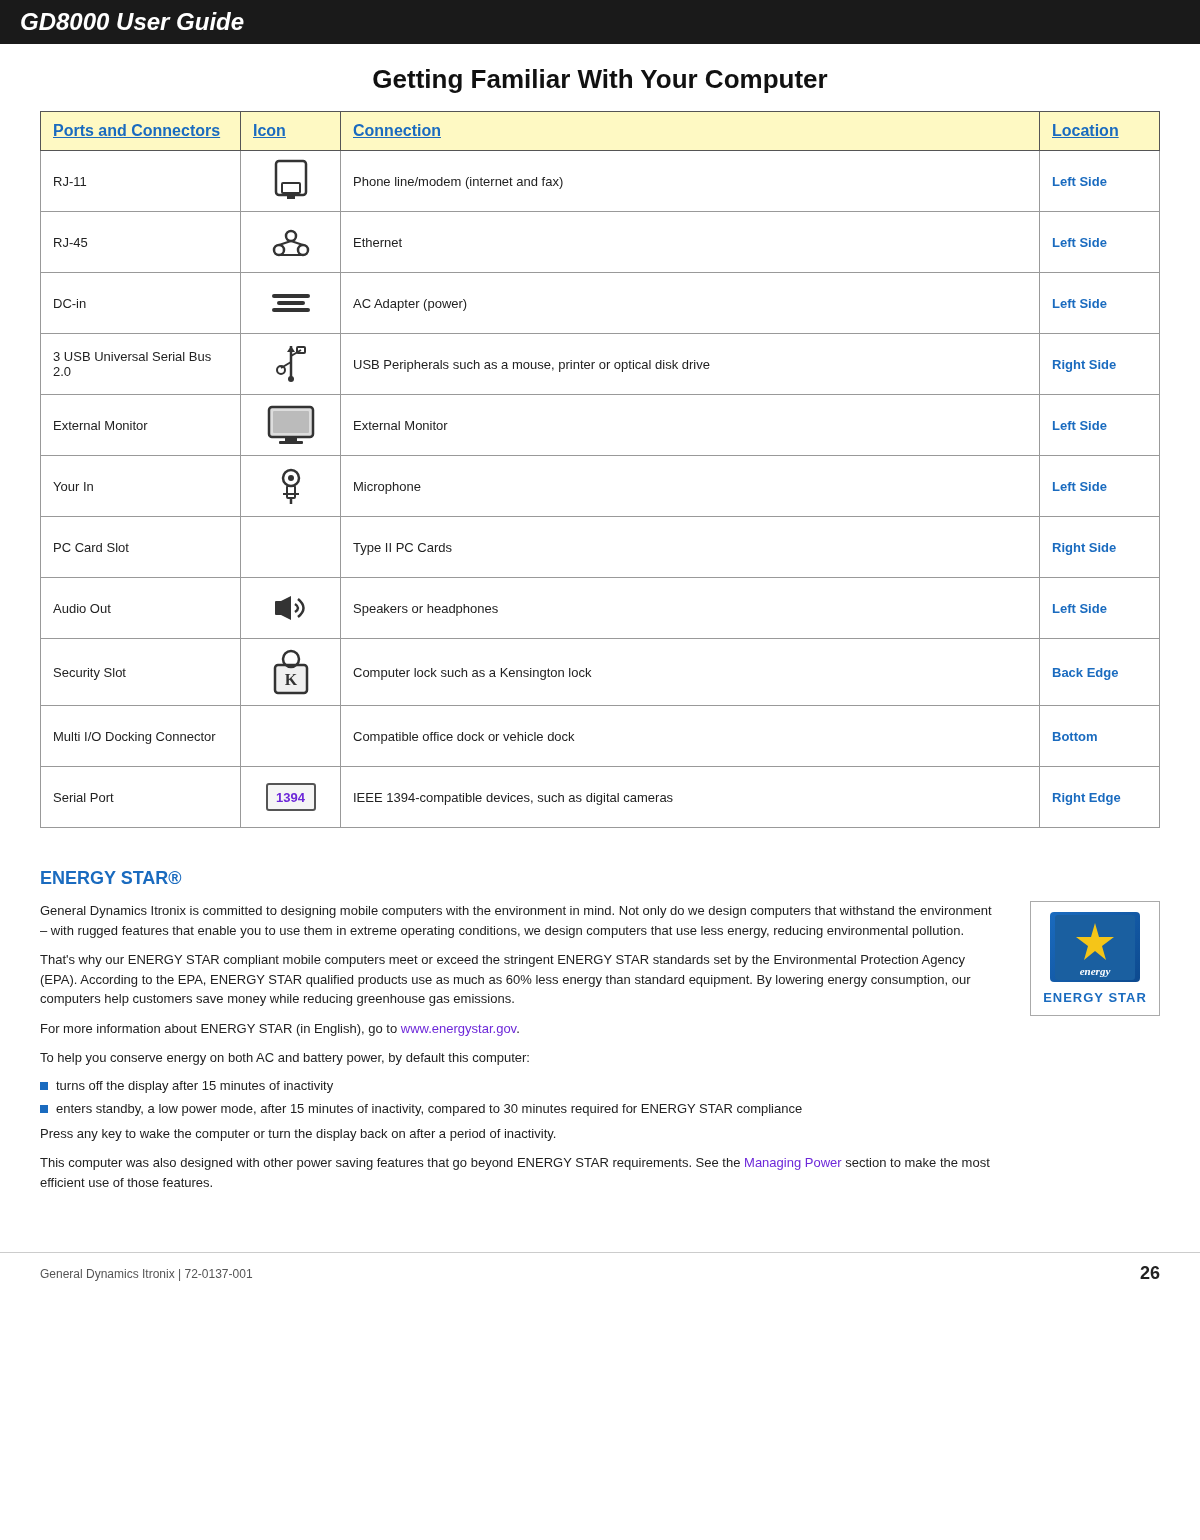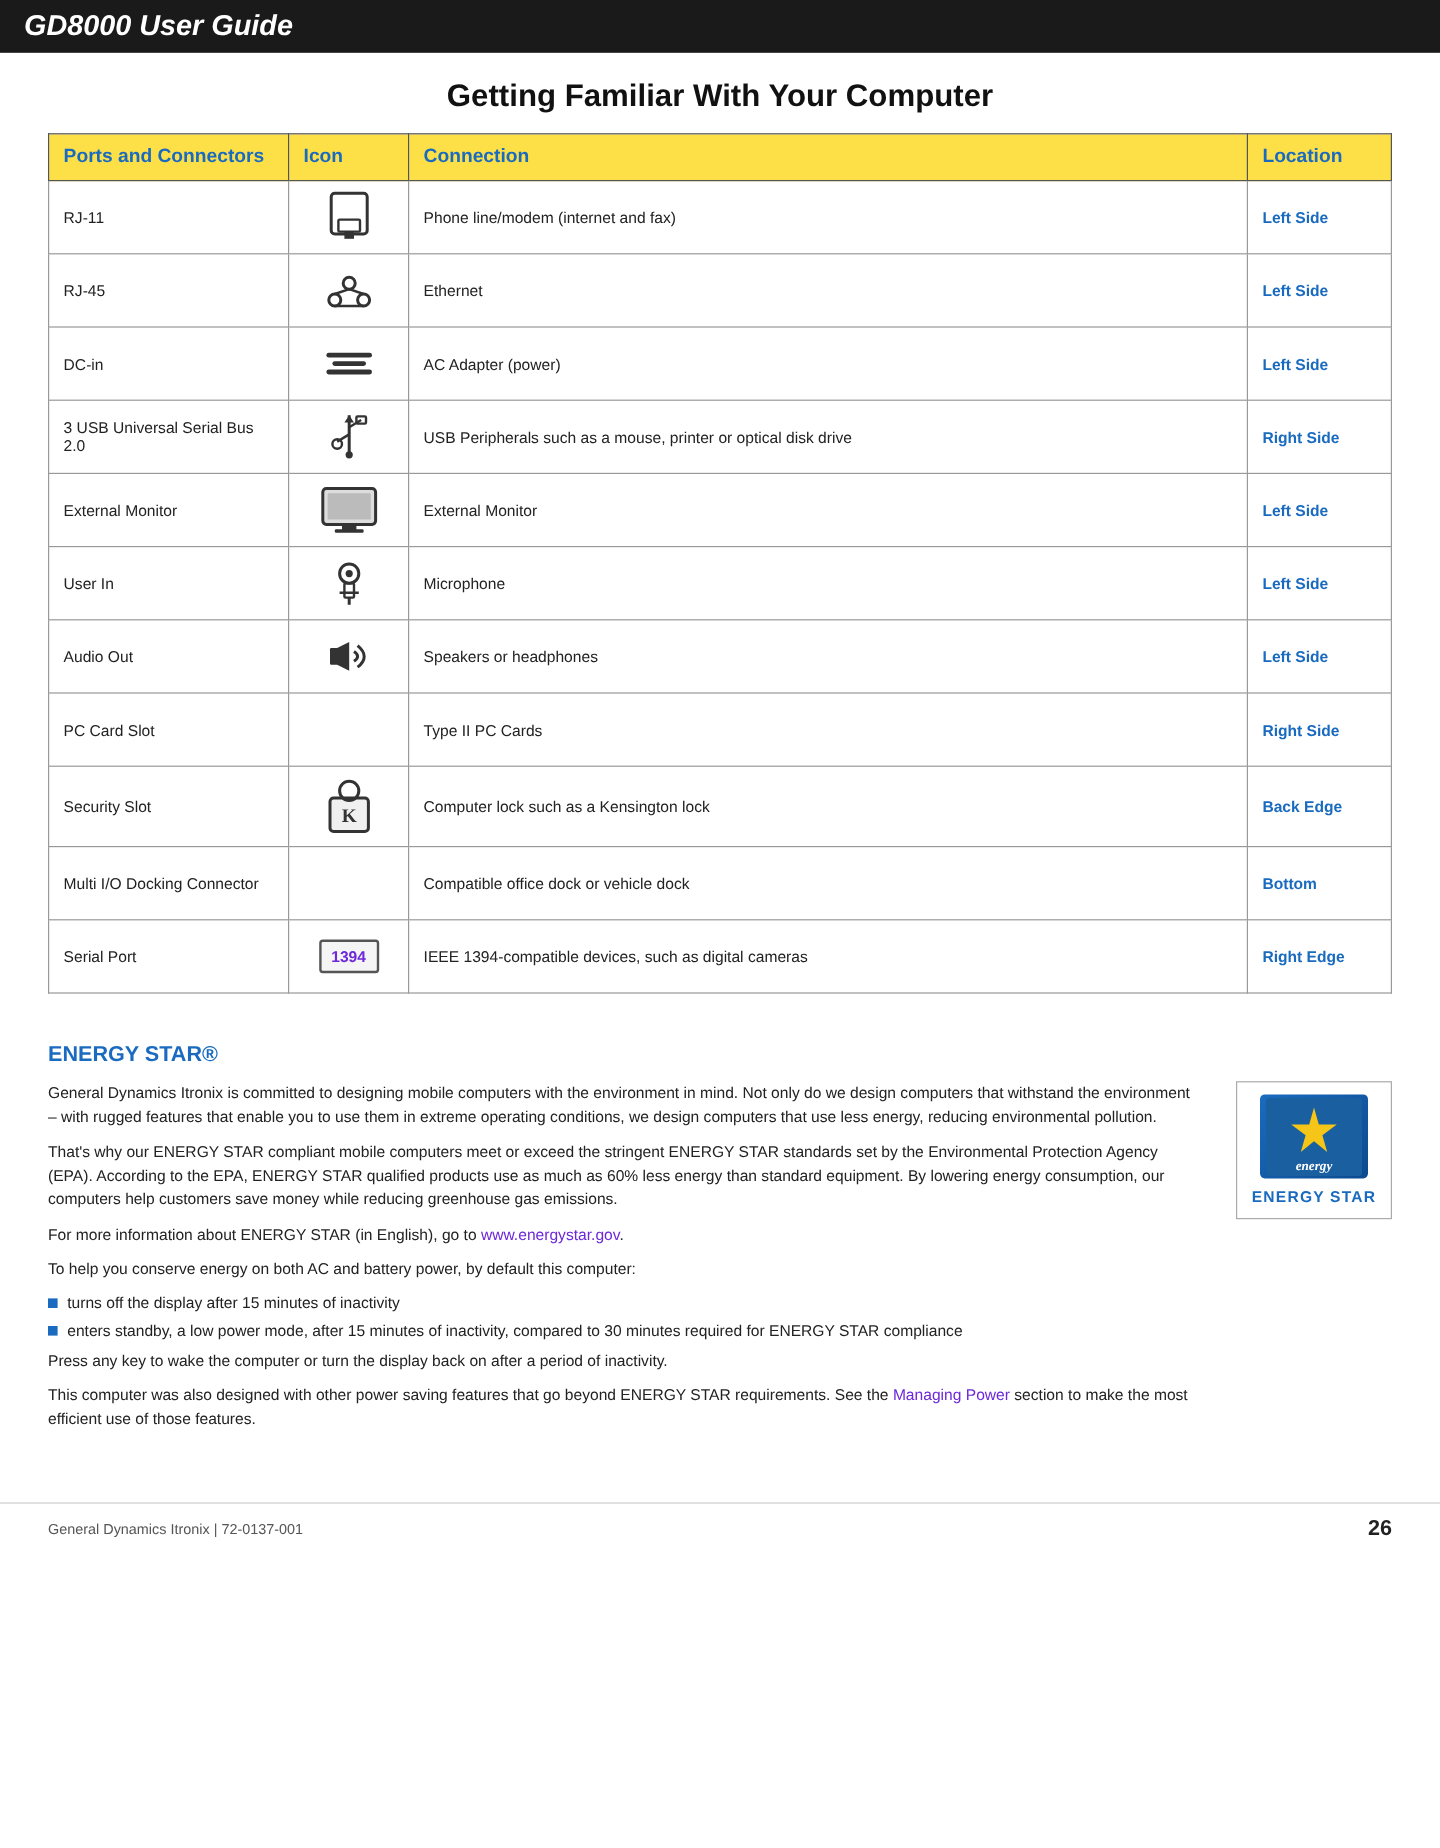--- a/index.html
+++ b/index.html
@@ -38,26 +38,27 @@
     }
 
     .connector-table {
       width: 100%;
       border-collapse: collapse;
       border: 1.5px solid #555;
       margin-bottom: 30px;
     }
 
     .connector-table th {
-      background: #fde047;
+      background: #fef9c3;
       border: 1.5px solid #555;
       padding: 10px 12px;
       font-size: 16px;
       font-weight: bold;
       text-align: left;
+      text-decoration: underline;
     }
 
     .connector-table th.col-ports { color: #1a6bbf; }
     .connector-table th.col-icon { color: #1a6bbf; }
     .connector-table th.col-connection { color: #1a6bbf; }
     .connector-table th.col-location { color: #1a6bbf; }
 
     .connector-table td {
       border: 1px solid #999;
       padding: 8px 12px;
@@ -309,58 +310,58 @@
           <rect x="6" y="8" width="36" height="22" rx="1" fill="#bbb"></rect>
           <rect x="18" y="34" width="12" height="5" fill="#333"></rect>
           <rect x="12" y="38" width="24" height="3" rx="1" fill="#333"></rect>
         </svg>
             </div>
           </td>
           <td>External Monitor</td>
           <td class="location-cell">Left Side</td>
         </tr>
         <tr>
-          <td class="port-cell">User In</td>
+          <td class="port-cell">Your In</td>
           <td class="icon-cell">
             <div class="icon-container">
               <svg width="36" height="44" viewBox="0 0 36 44">
           <circle cx="18" cy="14" r="8" fill="none" stroke="#333" stroke-width="2.5"></circle>
           <rect x="14" y="22" width="8" height="12" rx="1" fill="none" stroke="#333" stroke-width="2"></rect>
           <line x1="18" y1="34" x2="18" y2="40" stroke="#333" stroke-width="2.5"></line>
           <line x1="10" y1="30" x2="26" y2="30" stroke="#333" stroke-width="2"></line>
           <circle cx="18" cy="14" r="3" fill="#333"></circle>
         </svg>
             </div>
           </td>
           <td>Microphone</td>
           <td class="location-cell">Left Side</td>
         </tr>
         <tr>
+          <td class="port-cell">PC Card Slot</td>
+          <td class="icon-cell">
+            <div class="icon-container"></div>
+          </td>
+          <td>Type II PC Cards</td>
+          <td class="location-cell">Right Side</td>
+        </tr>
+        <tr>
           <td class="port-cell">Audio Out</td>
           <td class="icon-cell">
             <div class="icon-container">
               <svg width="40" height="44" viewBox="0 0 40 44">
           <path d="M20 10 Q20 34 20 34" fill="none" stroke="none"></path>
           <path d="M10 15 L20 10 L20 34 L10 29 Z" fill="#333"></path>
           <rect x="4" y="15" width="8" height="14" rx="1" fill="#333"></rect>
           <path d="M24 18 Q30 22 24 26" fill="none" stroke="#333" stroke-width="2.5"></path>
           <path d="M27 13 Q38 22 27 31" fill="none" stroke="#333" stroke-width="2.5"></path>
         </svg>
             </div>
           </td>
           <td>Speakers or headphones</td>
           <td class="location-cell">Left Side</td>
-        </tr>
-        <tr>
-          <td class="port-cell">PC Card Slot</td>
-          <td class="icon-cell">
-            <div class="icon-container"></div>
-          </td>
-          <td>Type II PC Cards</td>
-          <td class="location-cell">Right Side</td>
         </tr>
         <tr>
           <td class="port-cell">Security Slot</td>
           <td class="icon-cell">
             <div class="icon-container">
               <svg width="40" height="50" viewBox="0 0 40 50">
           <rect x="4" y="18" width="32" height="28" rx="3" fill="#f0f0f0" stroke="#333" stroke-width="2.5"></rect>
           <circle cx="20" cy="12" r="8" fill="none" stroke="#333" stroke-width="2.5"></circle>
           <text x="20" y="38" text-anchor="middle" font-size="16" font-weight="bold" font-family="serif" fill="#333">K</text>
         </svg>

